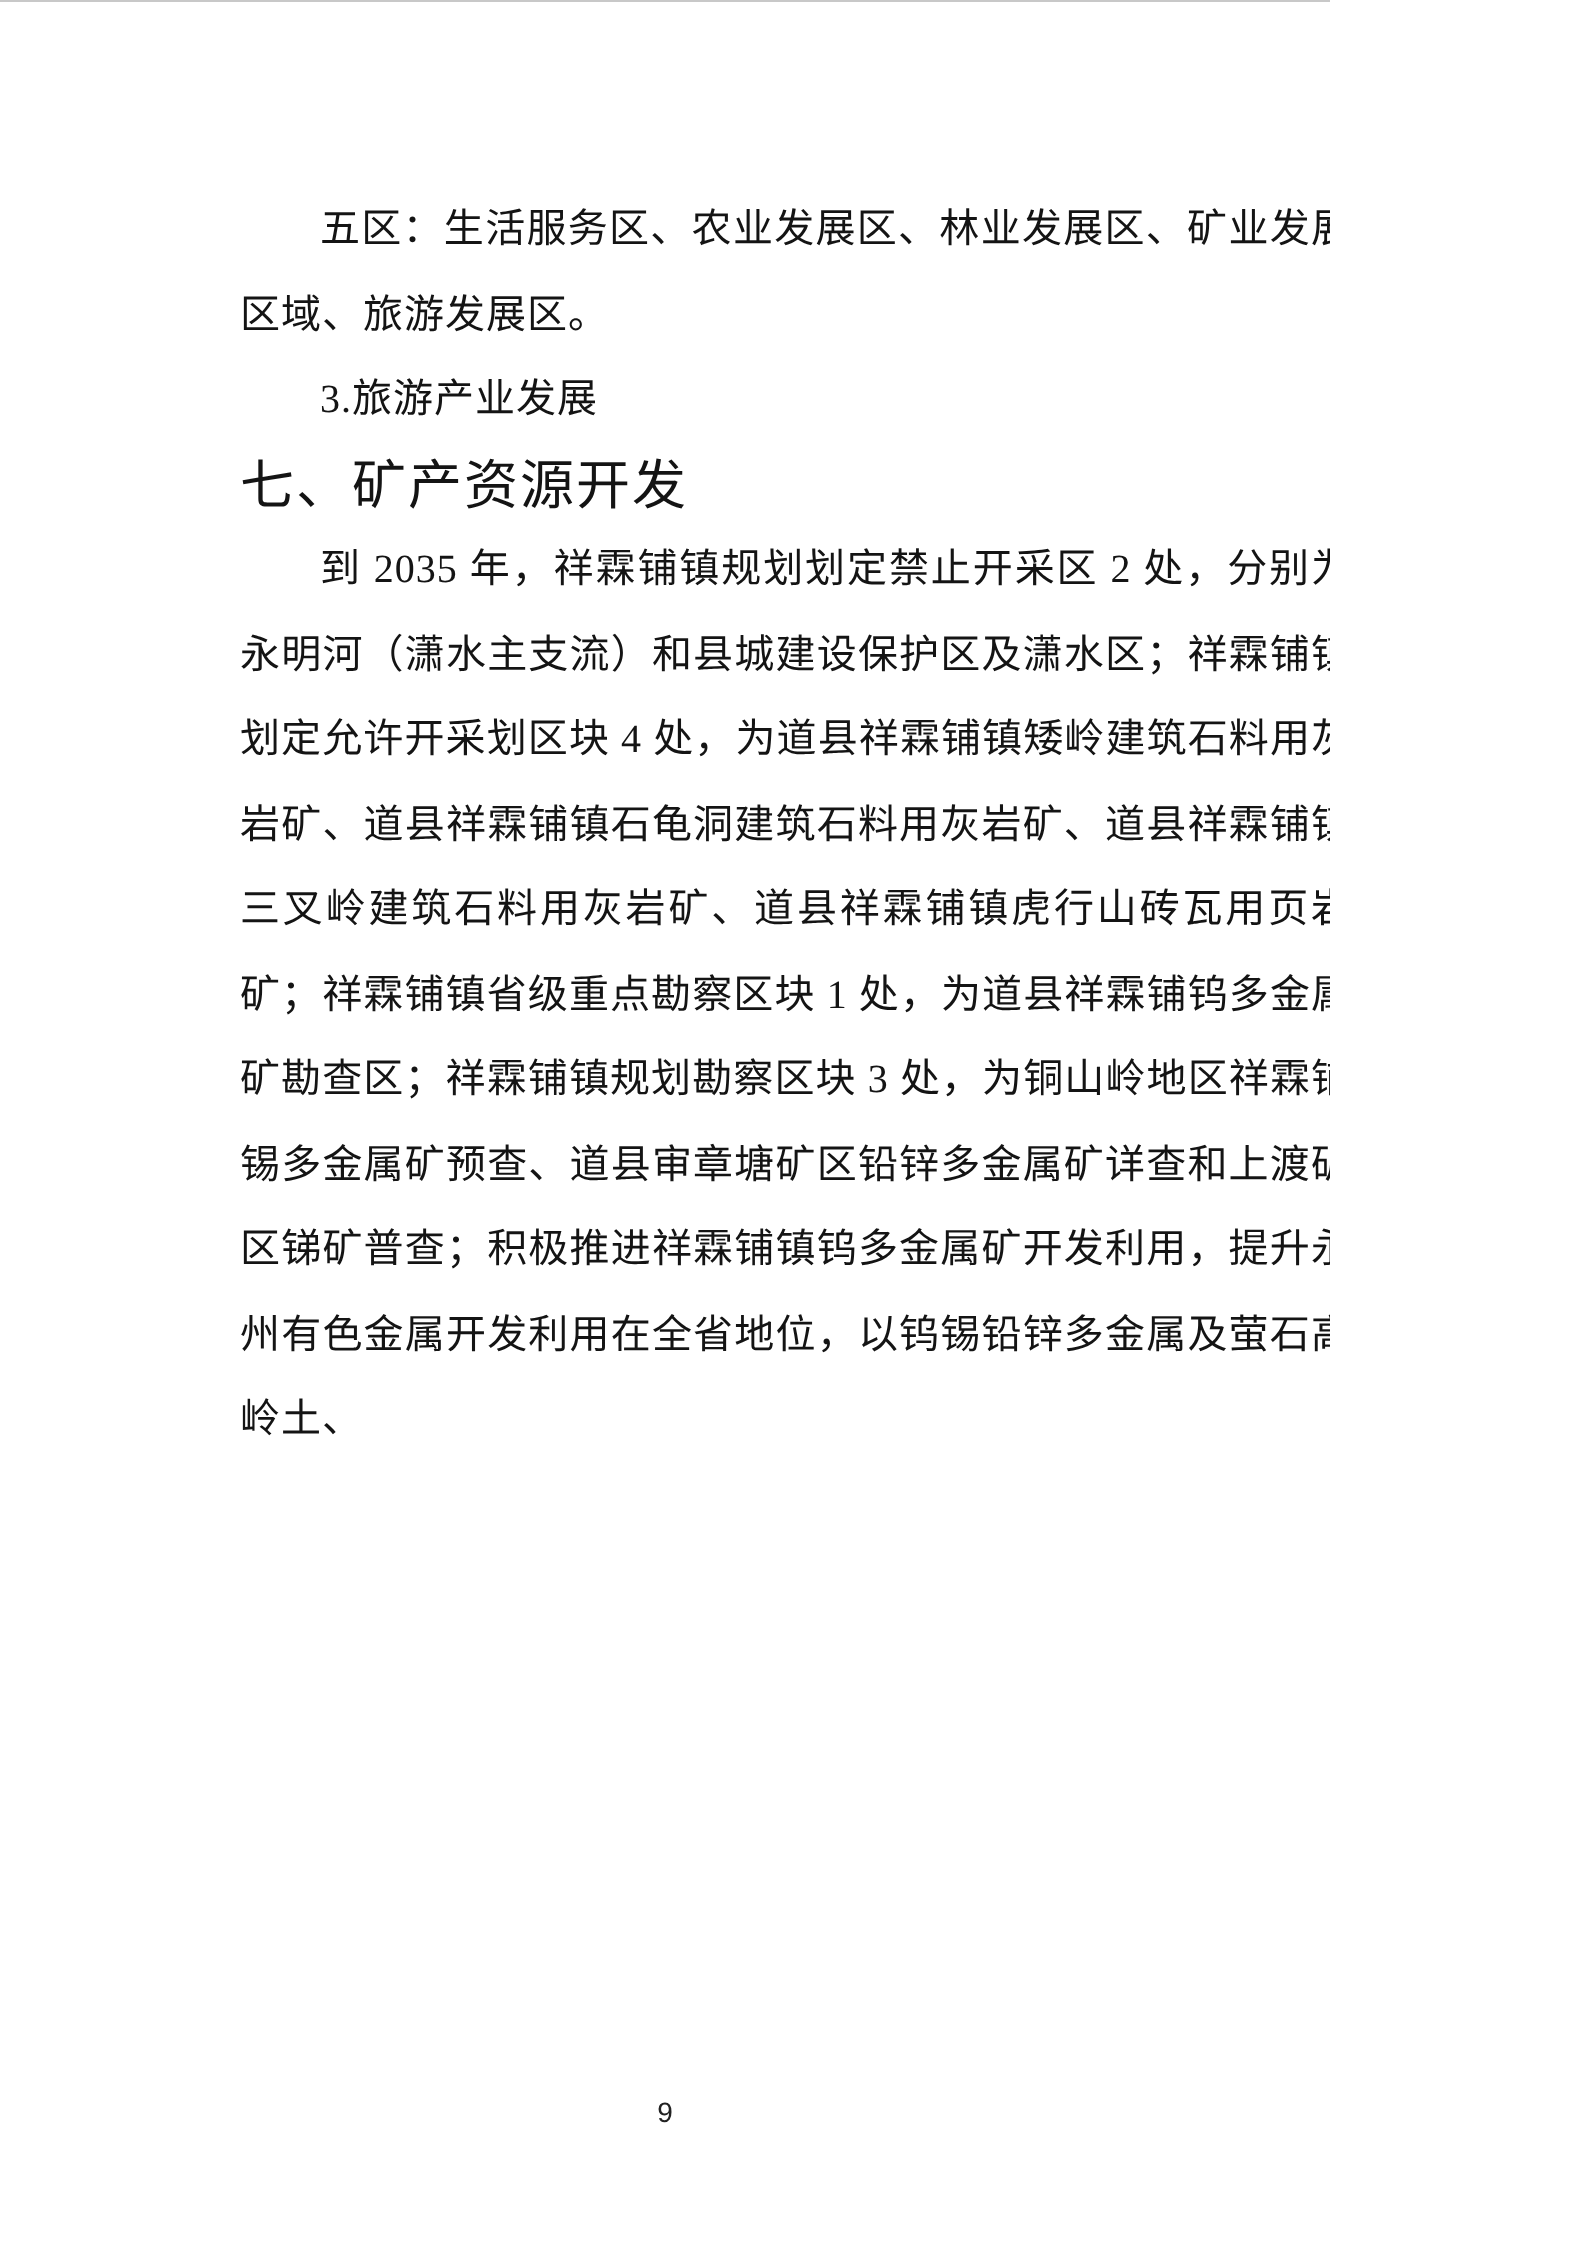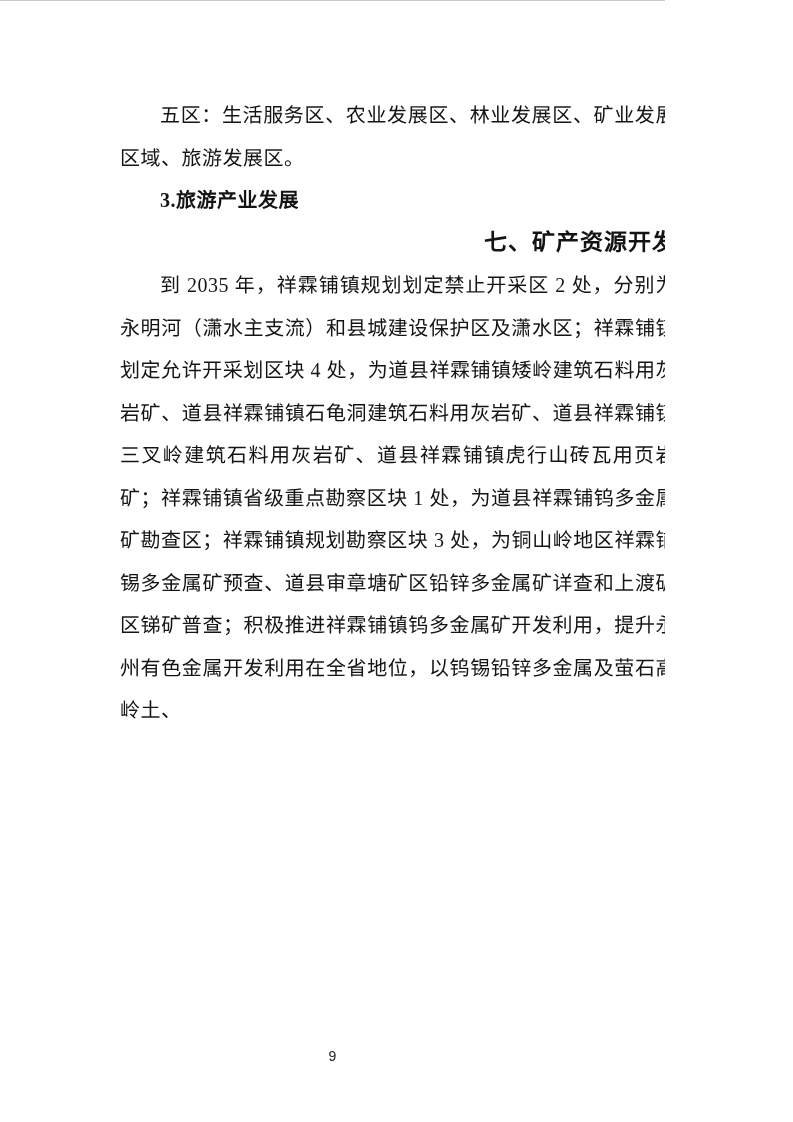--- a/index.html
+++ b/index.html
@@ -30,31 +30,30 @@
     line-height: 42.5px;
     letter-spacing: 0.5px;
     text-align: justify;
     text-indent: 2em;
   }
   .para-subheading {
     margin: 0;
     font-size: 20px;
     line-height: 42.5px;
     letter-spacing: 0.5px;
-    font-weight: bold;
+    font-weight: normal;
     text-indent: 2em;
   }
   .section-heading {
     margin: 0;
-    font-size: 23px;
+    font-size: 27px;
     line-height: 42.5px;
-    font-weight: bold;
+    font-weight: normal;
     letter-spacing: 1px;
     text-indent: 0;
-    text-align: right;
   }
   .footer {
     position: absolute;
     left: 0;
     bottom: 58px;
     width: 100%;
     text-align: center;
     font-size: 14px;
     font-family: "Liberation Sans", "DejaVu Sans", sans-serif;
     color: #222222;

